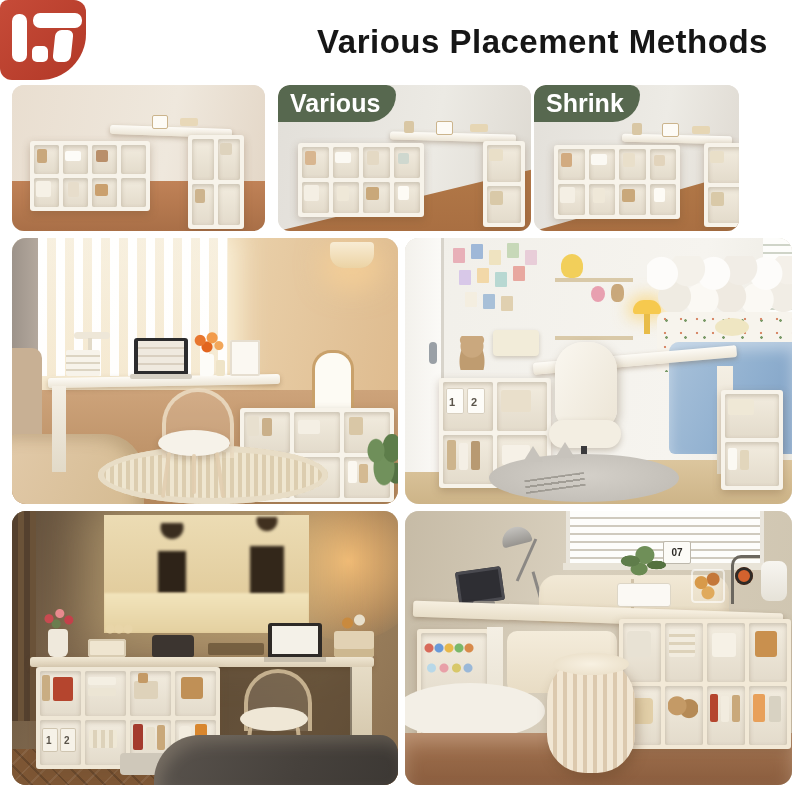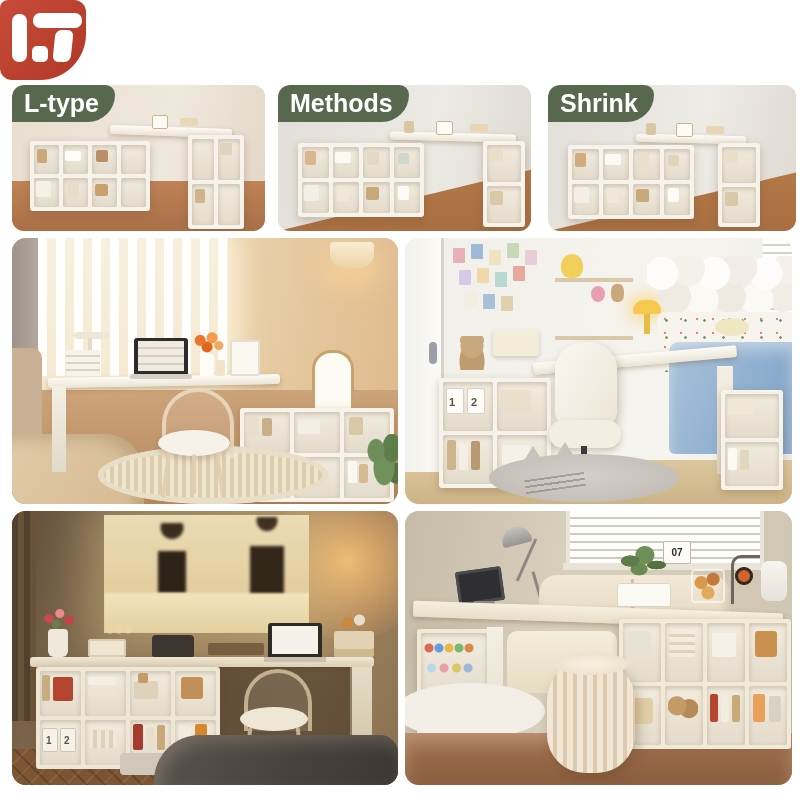--- a/index.html
+++ b/index.html
@@ -37,23 +37,23 @@
 <body>
 
 <div id="stage">
 
   <div class="abs logo">
     <div class="g" style="left:12px;top:14px;width:15px;height:48px;border-radius:7px;"></div>
     <div class="g" style="left:32px;top:46px;width:16px;height:16px;border-radius:5px;"></div>
     <div class="g" style="left:33px;top:13px;width:49px;height:15px;border-radius:7px;"></div>
     <div class="g" style="left:54px;top:30px;width:18px;height:32px;border-radius:6px;transform:skewX(-6deg);"></div>
   </div>
+  <div class="abs title">Various Placement Methods</div>
 
   <div class="abs card" style="left:12px;top:85px;width:253px;height:146px;">
-    <div class="badge">L-type</div>
     <div class="abs" style="inset:0;background:linear-gradient(100deg,#e9ded0,#efe8dd 60%,#e3d6c6);"></div>
     <div class="abs" style="left:0;top:96px;width:253px;height:50px;background:linear-gradient(#c08257,#a96f47);"></div>
     <div class="desktop" style="left:98px;top:42px;width:122px;height:9px;transform:rotate(2deg);"></div>
     <div class="unit" style="left:18px;top:56px;width:112px;height:62px;grid-template-columns:repeat(4,1fr);grid-template-rows:repeat(2,1fr);">
       <div class="cell">
           <div class="item" style="left:3px;top:4px;width:10px;height:14px;background:#c9a87c;"></div>
         </div>
       <div class="cell">
           <div class="item" style="left:2px;top:6px;width:16px;height:10px;background:#fdfcf8;"></div>
         </div>
@@ -80,21 +80,21 @@
       <div class="cell">
           <div class="item" style="left:3px;top:5px;width:10px;height:14px;background:#cdb48e;"></div>
         </div>
       <div class="cell"></div>
     </div>
     <div class="abs" style="left:140px;top:30px;width:14px;height:12px;background:#fdfbf6;border:1px solid #cbb48c;border-radius:2px;"></div>
     <div class="abs" style="left:168px;top:33px;width:18px;height:8px;background:#e8d8b8;border-radius:2px;"></div>
   </div>
 
   <div class="abs card" style="left:278px;top:85px;width:253px;height:146px;">
-    <div class="badge">Methods</div>
+    <div class="badge">Various</div>
     <div class="abs" style="inset:0;background:linear-gradient(100deg,#e2dfd9,#eceae4 60%,#ddd9d1);"></div>
     <div class="abs" style="inset:0;background:linear-gradient(#bd854f,#a96f42);clip-path:polygon(0 100%,100% 58%,100% 100%,0 100%);"></div>
     <div class="desktop" style="left:112px;top:48px;width:126px;height:8px;transform:rotate(1.5deg);"></div>
     <div class="unit" style="left:20px;top:58px;width:118px;height:66px;grid-template-columns:repeat(4,1fr);grid-template-rows:repeat(2,1fr);">
       <div class="cell">
           <div class="item" style="left:3px;top:4px;width:11px;height:14px;background:#d8b690;"></div>
         </div>
       <div class="cell">
           <div class="item" style="left:2px;top:5px;width:16px;height:11px;background:#fbf9f3;"></div>
         </div>
@@ -123,21 +123,21 @@
         </div>
       <div class="cell">
           <div class="item" style="left:3px;top:5px;width:13px;height:14px;background:#d9c9a8;"></div>
         </div>
     </div>
     <div class="abs" style="left:158px;top:36px;width:15px;height:12px;background:#fdfbf6;border:1px solid #cbb48c;border-radius:2px;"></div>
     <div class="abs" style="left:192px;top:39px;width:18px;height:8px;background:#e6d6b4;border-radius:2px;"></div>
     <div class="abs" style="left:126px;top:36px;width:10px;height:12px;background:#d9c7a4;border-radius:2px;"></div>
   </div>
 
-  <div class="abs card" style="left:548px;top:85px;width:248px;height:146px;">
+  <div class="abs card" style="left:534px;top:85px;width:205px;height:146px;">
     <div class="badge">Shrink</div>
     <div class="abs" style="inset:0;background:linear-gradient(100deg,#e3e0da,#edebe5 60%,#ded9d1);"></div>
     <div class="abs" style="inset:0;background:linear-gradient(#bd854f,#a96f42);clip-path:polygon(0 100%,100% 60%,100% 100%,0 100%);"></div>
     <div class="desktop" style="left:88px;top:50px;width:110px;height:8px;transform:rotate(1.5deg);"></div>
     <div class="unit" style="left:20px;top:60px;width:118px;height:66px;grid-template-columns:repeat(4,1fr);grid-template-rows:repeat(2,1fr);">
       <div class="cell">
           <div class="item" style="left:3px;top:4px;width:11px;height:14px;background:#d2ab80;"></div>
         </div>
       <div class="cell">
           <div class="item" style="left:2px;top:5px;width:16px;height:11px;background:#fbf9f3;"></div>

